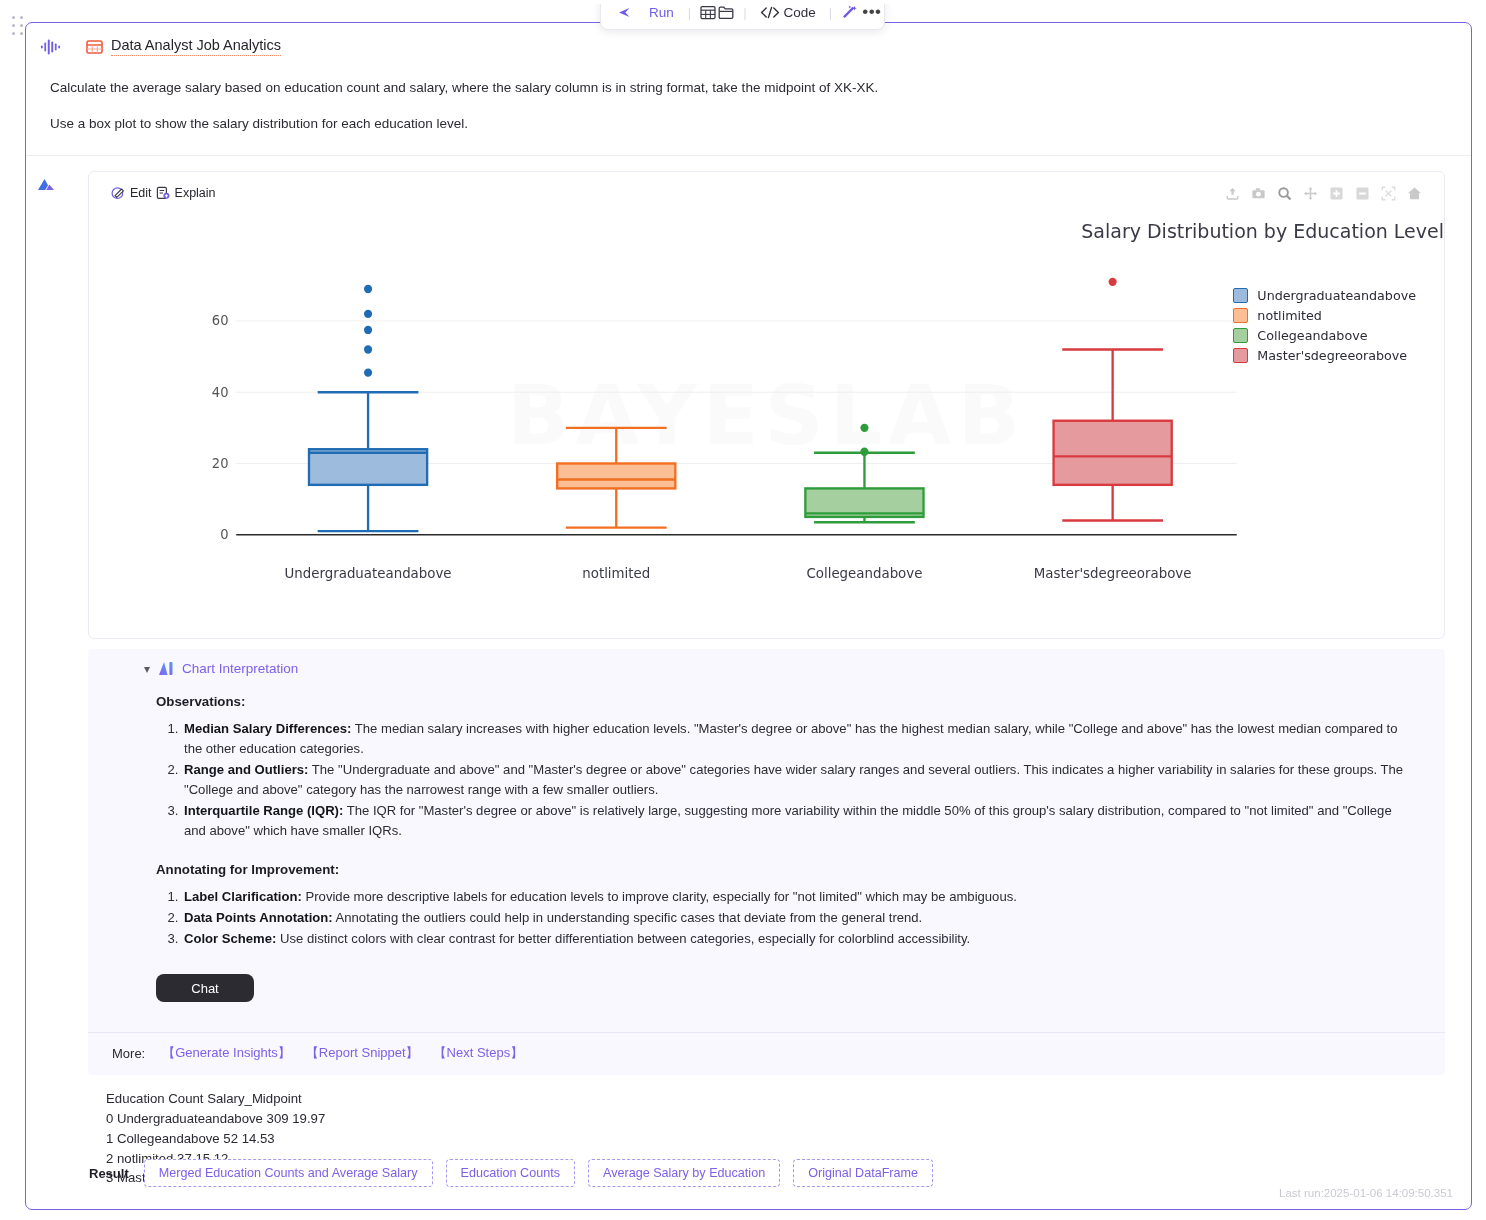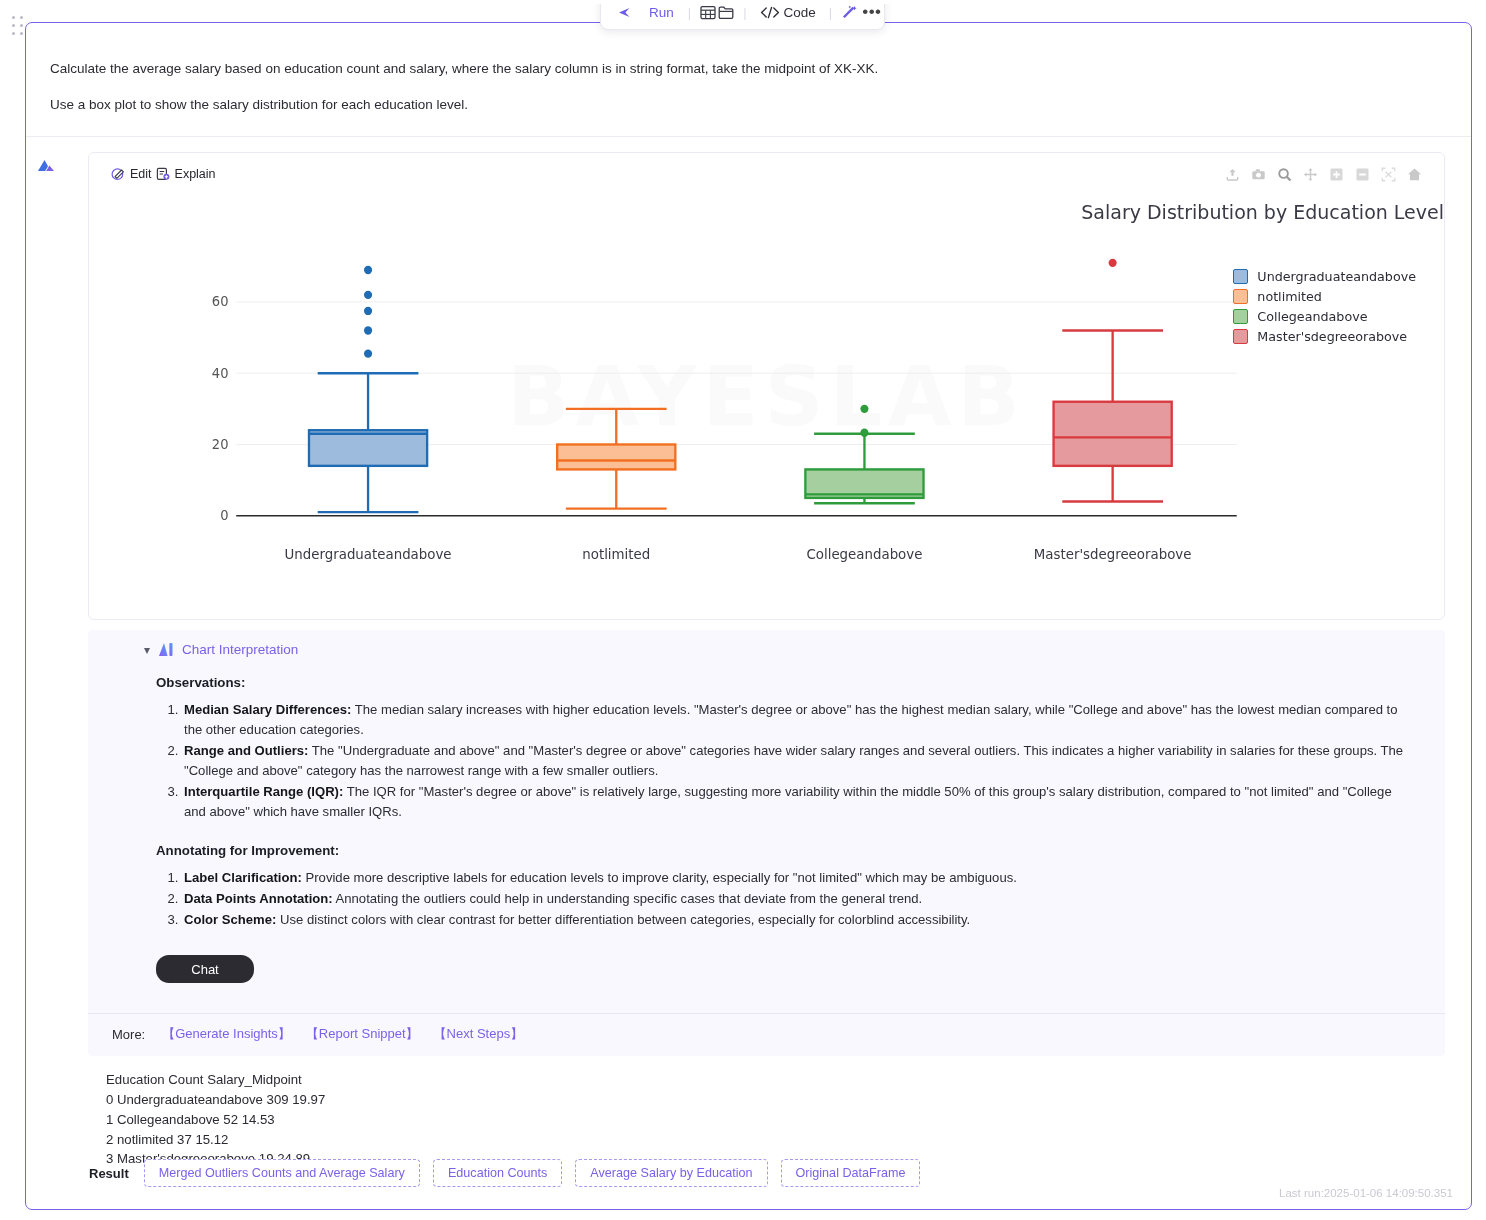--- a/index.html
+++ b/index.html
@@ -156,21 +156,21 @@
   ol.obs { margin: 0 0 0 0; padding-left: 26px; }
   ol.obs li {
     font-size: 13.1px; color: #2c2c36; line-height: 1.52;
     margin-bottom: 1px; padding-left: 2px;
   }
   ol.obs li b { font-weight: bold; color: #14141c; }
   .chat-btn {
     margin: 24px 0 0 0;
     width: 98px; height: 28px;
     background: #2b2b31; color: #fff;
-    border: none; border-radius: 13px;
+    border: none; border-radius: 8px;
     font-size: 13px; font-family: "Liberation Sans", sans-serif;
     cursor: pointer;
   }
   .interp-foot-sep { height: 1px; background: #e9e6f5; margin: 24px 0 0 0; }
   .more-row {
     display: flex; align-items: center; gap: 15px;
     padding: 11px 0 13px 24px; font-size: 13px;
   }
   .more-label { color: #2b2b33; margin-right: 2px; }
   .more-link { color: #7b61e8; cursor: pointer; }
@@ -216,20 +216,42 @@
       <i></i>
       <i></i>
       <i></i>
       <i></i>
       <i></i>
   </div>
 
   <div class="cell-card">
 
     <div class="prompt-zone">
+      <div class="title-row">
+        <svg class="wave-icon" viewBox="0 0 22 18">
+          <g fill="#6c5ce7">
+            <rect x="1" y="7.5" width="1.7" height="3" rx=".8"></rect>
+            <rect x="4.4" y="4.5" width="1.7" height="9" rx=".8"></rect>
+            <rect x="7.8" y="1.5" width="1.9" height="15" rx=".9"></rect>
+            <rect x="11.3" y="3.5" width="1.9" height="11" rx=".9"></rect>
+            <rect x="14.9" y="5.5" width="1.7" height="7" rx=".8"></rect>
+            <rect x="18.3" y="7.5" width="1.7" height="3" rx=".8"></rect>
+          </g>
+        </svg>
+        <div class="title-pill">
+          <svg class="tbl-icon" viewBox="0 0 17 16">
+            <rect x="1" y="2" width="15" height="12" rx="1.6" fill="none" stroke="#f05a3c" stroke-width="1.6"></rect>
+            <line x1="1" y1="6" x2="16" y2="6" stroke="#f05a3c" stroke-width="1.4"></line>
+            <line x1="1" y1="10" x2="16" y2="10" stroke="#f7a99a" stroke-width="1.1"></line>
+            <line x1="6.2" y1="6" x2="6.2" y2="14" stroke="#f7a99a" stroke-width="1.1"></line>
+            <line x1="11.3" y1="6" x2="11.3" y2="14" stroke="#f7a99a" stroke-width="1.1"></line>
+          </svg>
+          <span class="title-text">Data Analyst Job Analytics</span>
+        </div>
+      </div>
       <div class="prompt-line">Calculate the average salary based on education count and salary, where the salary column is in string format, take the midpoint of XK-XK.</div>
       <div class="prompt-line second">Use a box plot to show the salary distribution for each education level.</div>
       <div class="card-divider"></div>
     </div>
 
     <div class="output-zone">
       <div class="out-gutter">
         <svg class="logo-mark" viewBox="0 0 22 18">
           <path d="M3 14 L9.5 3 L13 9.2 L10.2 14 Z" fill="#3f6fe0"></path>
           <path d="M11.2 14 L14.4 8.4 L19 14 Z" fill="#7b61e8"></path>
@@ -457,21 +479,21 @@
 0 Undergraduateandabove 309 19.97
 1 Collegeandabove 52 14.53
 2 notlimited 37 15.12
 3 Master'sdegreeorabove 19 24.89</div>
 
       </div>
     </div>
 
     <div class="result-row">
       <span class="result-label">Result</span>
-      <span class="result-chip">Merged Outliers Counts and Average Salary</span>
+      <span class="result-chip">Merged Education Counts and Average Salary</span>
       <span class="result-chip">Education Counts</span>
       <span class="result-chip">Average Salary by Education</span>
       <span class="result-chip">Original DataFrame</span>
     </div>
     <div class="lastrun">Last run:2025-01-06 14:09:50.351</div>
   </div>
 
   <div class="float-toolbar">
     <div class="ft-run">
       <svg width="13" height="13" viewBox="0 0 13 13">

